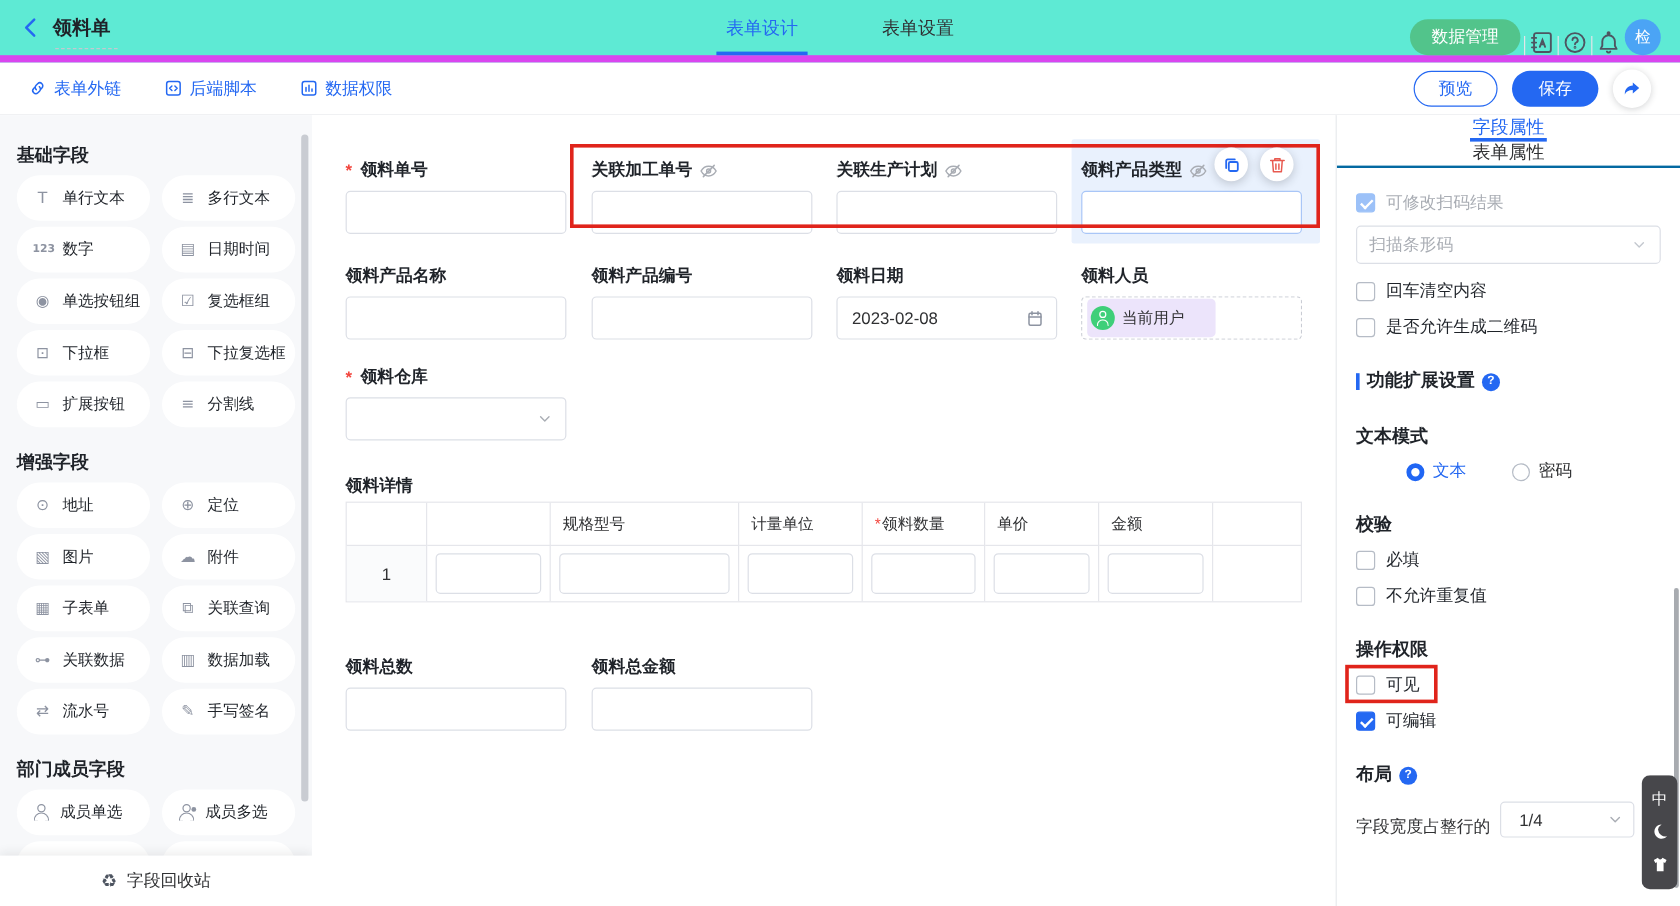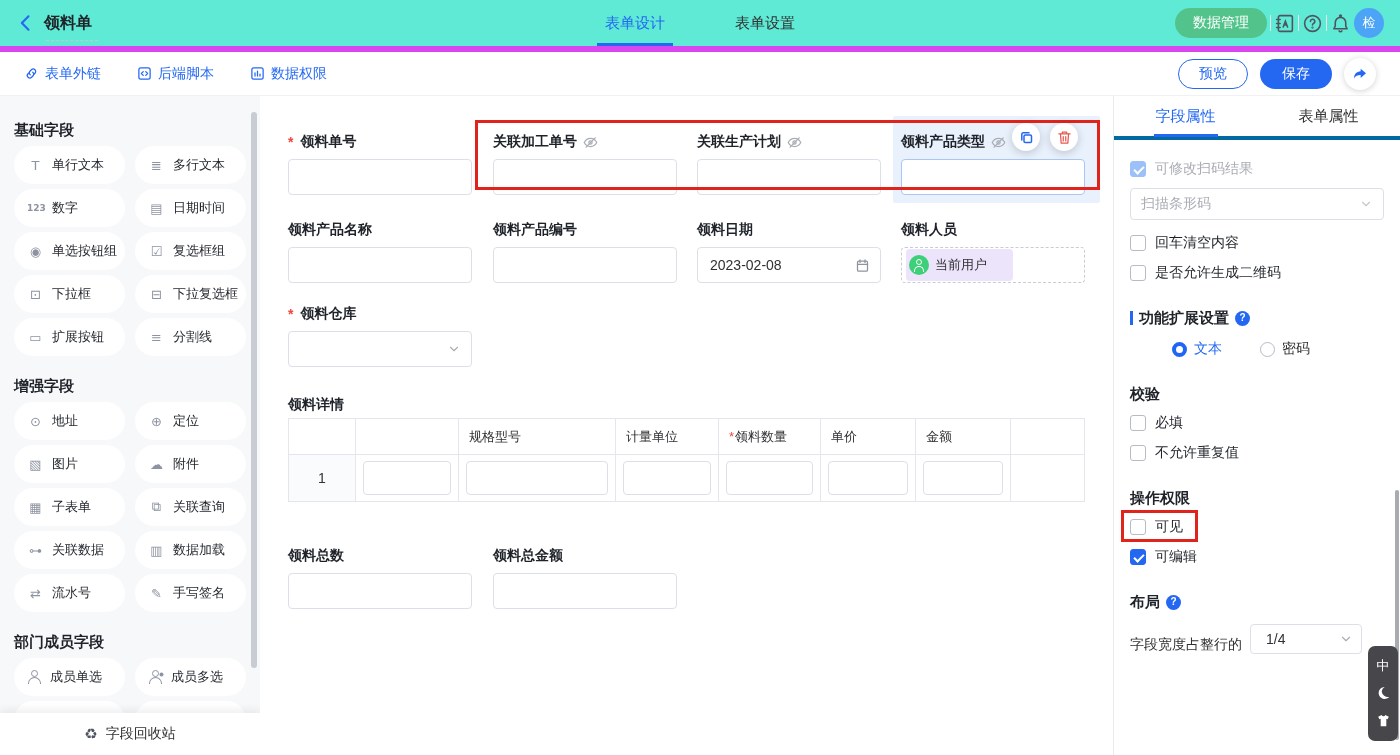--- a/index.html
+++ b/index.html
@@ -10,21 +10,21 @@
   
   .topbar { height:52px; position:relative; background:#5eead4; border-bottom:6px solid #d946ef; }
   .topbar-left { position:absolute; left:16px; top:0; height:100%; display:flex; align-items:center; gap:8px; }
   .back-icon { cursor:pointer; }
   .doc-title { font-size:16px; font-weight:700; color:#1f2329; position:relative; }
   .doc-title::after { content:""; position:absolute; left:2px; right:-6px; bottom:-7px; border-bottom:1px dashed #c4c8cf; }
   .topbar-tabs { position:absolute; left:50%; transform:translateX(-50%); top:0; height:100%; display:flex; gap:70px; }
   .top-tab { display:flex; align-items:center; font-size:15px; color:#303133; position:relative; cursor:pointer; }
   .top-tab.active { color:#2468f2; }
   .top-tab.active::after { content:""; position:absolute; left:-8px; right:-8px; bottom:0; height:3px; background:#2468f2; }
-  .topbar-right { position:absolute; right:16px; top:0; height:100%; display:flex; align-items:center; gap:3px; }
+  .topbar-right { position:absolute; right:16px; top:0; height:100%; display:flex; align-items:flex-end; gap:3px; }
   .pill-green { height:30px; padding:0 18px; border:none; border-radius:15px; background:#52c48b; color:#fff; font-size:14px; cursor:pointer; }
   .v-div { width:1px; height:16px; background:#e3e5e8; }
   .icon-btn { cursor:pointer; }
   .avatar { width:30px; height:30px; border-radius:50%; background:#4ba4f5; color:#fff; font-size:13px; display:flex; align-items:center; justify-content:center; cursor:pointer; }
 
   
   .subbar { height:44px; display:flex; align-items:center; padding:0 24px; border-bottom:1px solid #f0f1f3; background:#fff; }
   .subbar-links { display:flex; gap:36px; }
   .sublink { display:flex; align-items:center; gap:6px; color:#2468f2; font-size:14px; cursor:pointer; }
   .subbar-right { margin-left:auto; display:flex; align-items:center; gap:12px; }
@@ -75,21 +75,21 @@
   .st-row.head .st-cell { height:36px; font-size:13px; color:#303133; font-weight:400; padding-left:10px; border-bottom:1px solid #e5e6eb; }
   .st-row.body .st-cell { height:46px; }
   .st-cell { border-right:1px solid #e5e6eb; flex:none; display:flex; align-items:center; }
   .st-cell.last { border-right:none; }
   .w0{width:67px} .w1{width:103px} .w2{width:157px} .w3{width:103px} .w4{width:102px} .w5{width:95px} .w6{width:95px} .w7{width:74px}
   .st-index { justify-content:center; font-size:14px; color:#303133; background:#fafbfc; }
   .st-input { height:34px; border:1px solid #dcdfe6; border-radius:4px; background:#fff; margin:0 auto; width:calc(100% - 14px); cursor:text; }
 
   
   .panel { width:287px; flex:none; border-left:1px solid #e8eaed; background:#fff; position:relative; overflow:hidden; }
-  .p-tabs { height:44px; display:flex; border-bottom:4px solid #0369a1; }
+  .p-tabs { height:44px; display:flex; border-bottom:2px solid #0369a1;flex-direction:column; }
   .p-tab { flex:1; display:flex; align-items:center; justify-content:center; font-size:15px; color:#303133; position:relative; cursor:pointer; }
   .p-tab.active { color:#2468f2; }
   .p-tab.active::after { content:""; position:absolute; bottom:-1px; left:50%; transform:translateX(-50%); width:64px; height:3px; background:#2468f2; }
   .p-body { padding:20px 16px 0; }
   .chk-row { display:flex; align-items:center; gap:9px; font-size:14px; color:#1f2329; cursor:pointer; }
   .chk { width:16px; height:16px; border:1px solid #b6bcc6; border-radius:3px; background:#fff; flex:none; position:relative; }
   .chk.checked { background:#2468f2; border-color:#2468f2; }
   .chk.checked::after, .chk.dis-checked::after { content:""; position:absolute; left:5px; top:2px; width:4px; height:8px; border:solid #fff; border-width:0 2px 2px 0; transform:rotate(45deg); }
   .chk.dis-checked { background:#9cc1f8; border-color:#9cc1f8; }
   .lbl-gray { color:#a9adb4; }
@@ -496,20 +496,21 @@
         <span class="chk"></span>
         <span>是否允许生成二维码</span>
       </div>
 
       <div class="sec-head mt26 mb12">
         <span class="blue-bar"></span>
         <span>功能扩展设置</span>
         <span class="q-circle">?</span>
       </div>
 
+      <div class="sec-head mt26 mb10">文本模式</div>
       <div class="radio-row">
         <span class="radio-opt sel-lbl">
           <span class="radio sel"></span>
           <span>文本</span>
         </span>
         <span class="radio-opt">
           <span class="radio"></span>
           <span>密码</span>
         </span>
       </div>

